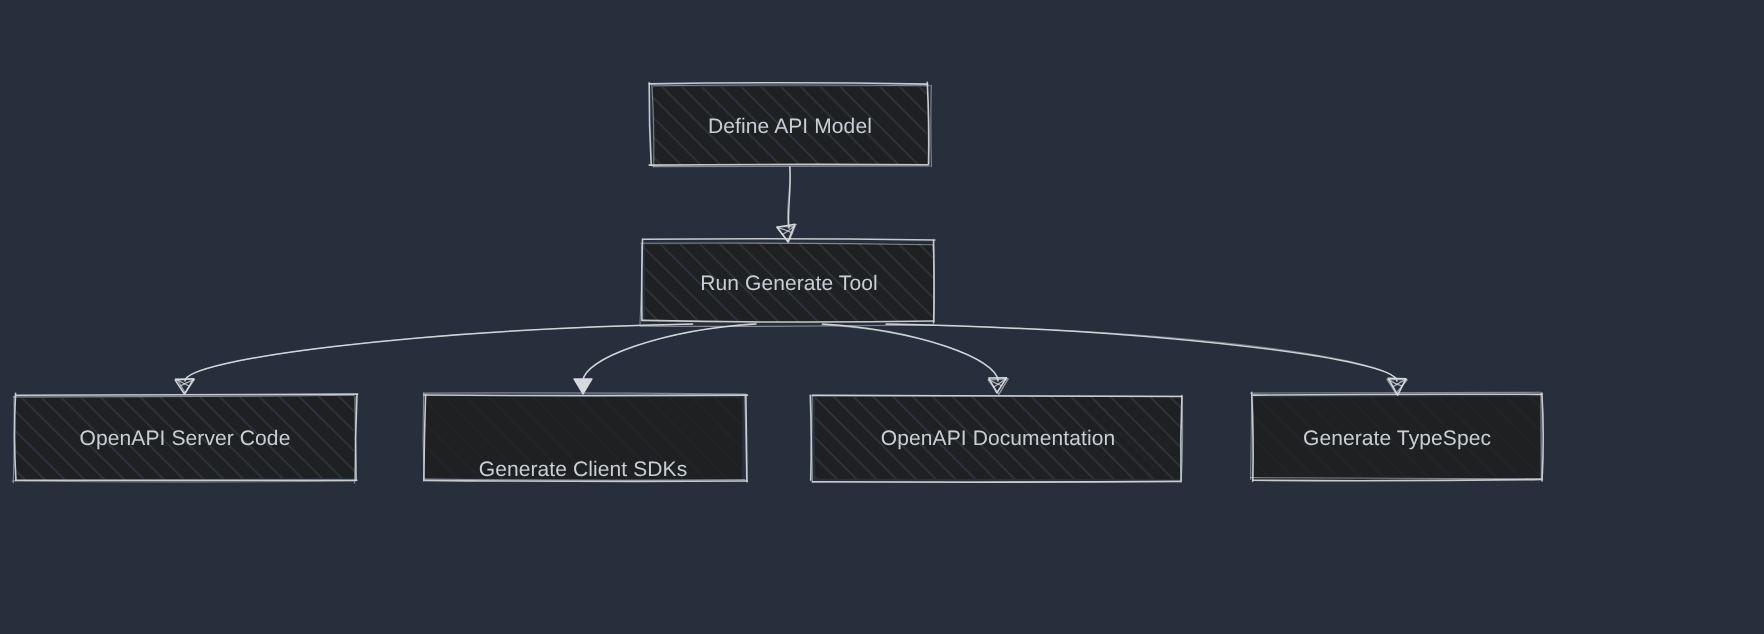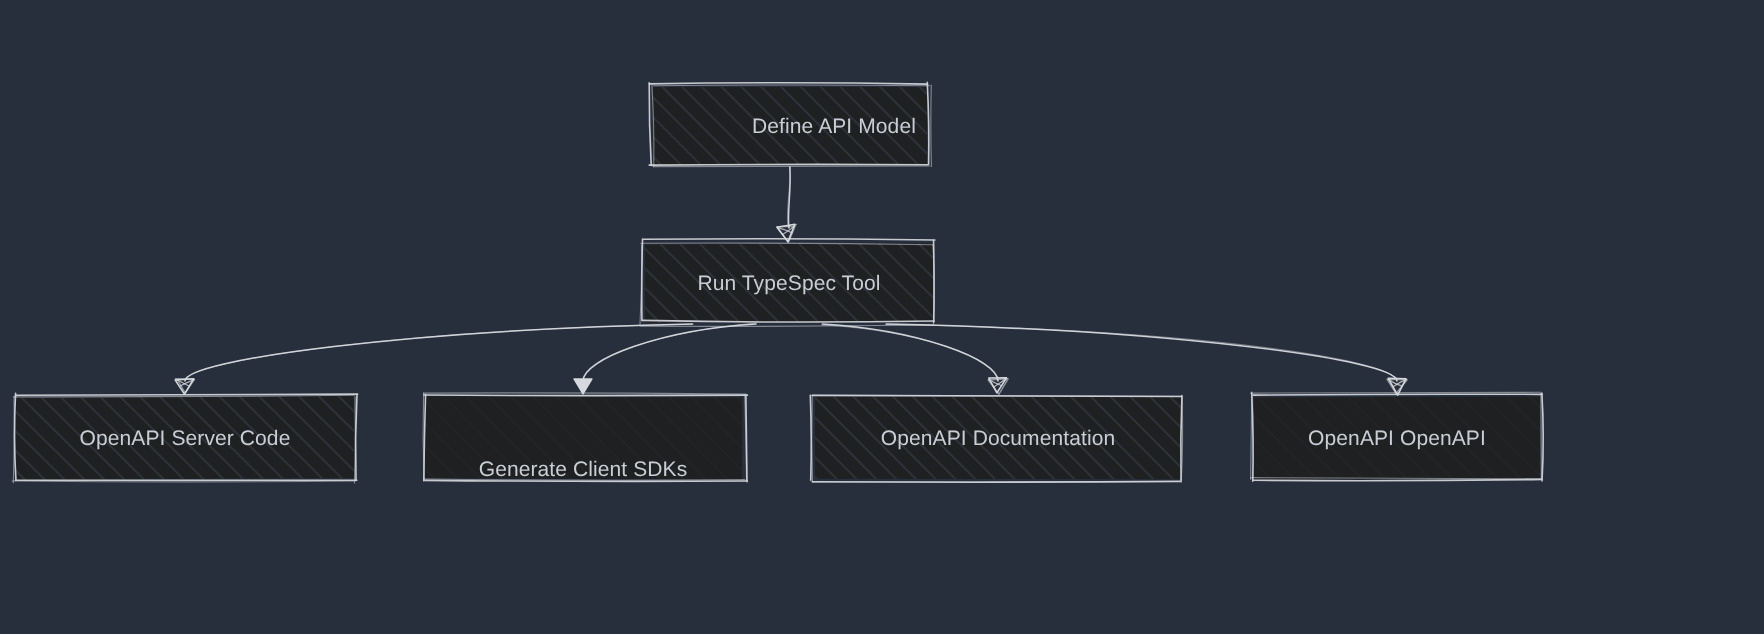--- a/index.html
+++ b/index.html
@@ -178,20 +178,20 @@
           <g>
             <path d="M 1397.6402103677392 395.1289242276922 L 1405.9611062174663 378.787618408259 L 1388.1919976431877 378.1380172339268 Z" fill="none" stroke="#d6dade" stroke-width="1.5" stroke-linejoin="round" opacity="1"></path>
             <path d="M 1395.969107716158 393.3878010837361 L 1407.1263805031776 379.76804208988324 L 1387.1206532208248 379.36338388612495 Z" fill="none" stroke="#d6dade" stroke-width="1.5" stroke-linejoin="round" opacity="0.6"></path>
             <path d="M 1406.1556041737647 379.3372733791545 Q 1399.7848935179413 382.14951427150515 1392.9713750305773 386.6827093660459" fill="none" stroke="#d6dade" stroke-width="1.2" stroke-linecap="round" opacity="0.8"></path>
             <path d="M 1388.4443886350095 379.0126271141693 Q 1393.9624256994575 383.8039526736364 1401.747150534317 385.8030717145279" fill="none" stroke="#d6dade" stroke-width="1.2" stroke-linecap="round" opacity="0.8"></path>
           </g>
         </g>
       </g>
   </svg>
   <div id="labels-layer">
-      <div class="node-label" style="left: 790px; top: 127px; margin-left: 44px;">Define API Model</div>
-      <div class="node-label" style="left: 789px; top: 284px;">Run TypeSpec Tool</div>
+      <div class="node-label" style="left: 790px; top: 127px;">Define API Model</div>
+      <div class="node-label" style="left: 789px; top: 284px;">Run Generate Tool</div>
       <div class="node-label" style="left: 185px; top: 439px;">OpenAPI Server Code</div>
       <div class="node-label" style="left: 583px; top: 439px; margin-top: 31px;">Generate Client SDKs</div>
       <div class="node-label" style="left: 998px; top: 439px;">OpenAPI Documentation</div>
-      <div class="node-label" style="left: 1397px; top: 439px;">OpenAPI OpenAPI</div>
+      <div class="node-label" style="left: 1397px; top: 439px;">Generate TypeSpec</div>
     </div>
 </div>
 
 </body></html>

